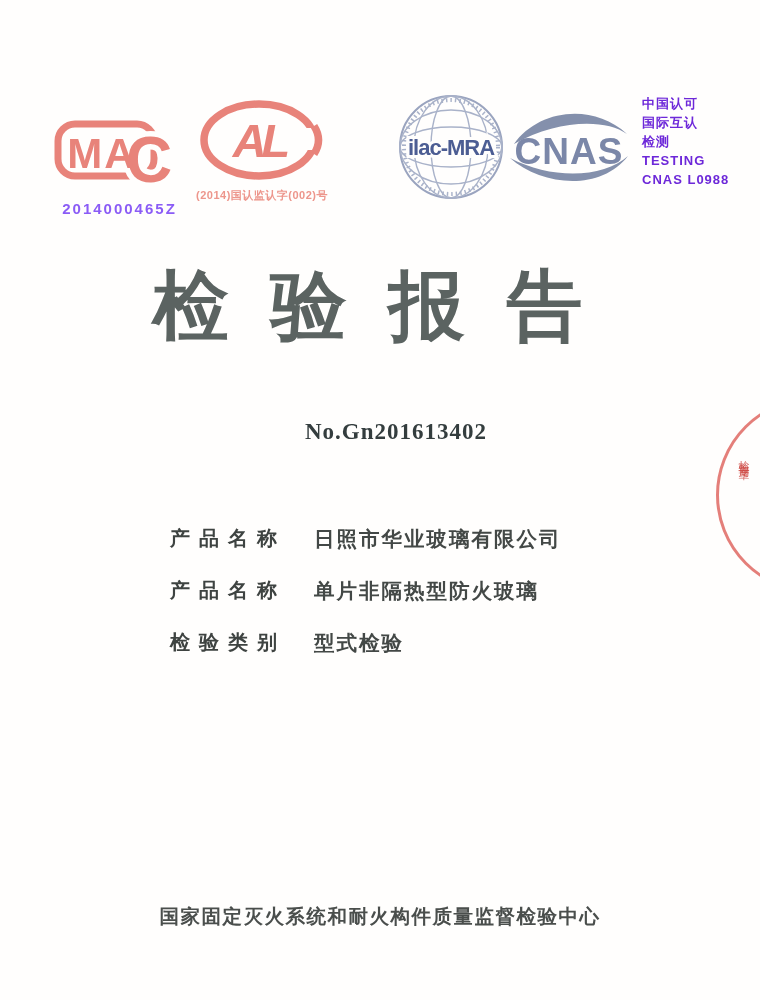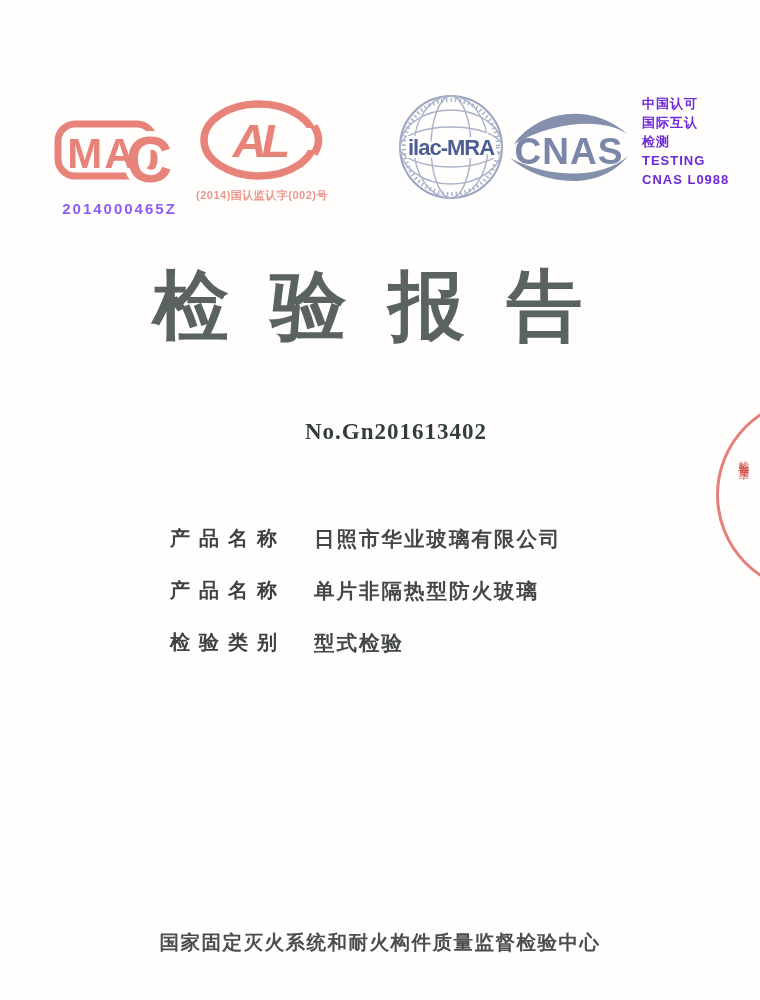--- a/index.html
+++ b/index.html
@@ -70,21 +70,21 @@
     width:128px;font-size:20px;font-weight:bold;letter-spacing:9px;
     color:#3e4341;white-space:nowrap;
   }
   .field-value{
     margin-left:16px;font-size:20.5px;font-weight:bold;letter-spacing:2px;
     color:#434846;white-space:nowrap;text-align:right;
   }
 
   
   .doc-footer{
-    position:absolute;top:929px;left:0;width:100%;
+    position:absolute;top:903px;left:0;width:100%;
     text-align:center;
     font-size:19.5px;font-weight:bold;letter-spacing:1.5px;
     color:#4a4e4c;
   }
 </style>
 </head>
 <body>
 
 <div class="page">
 

